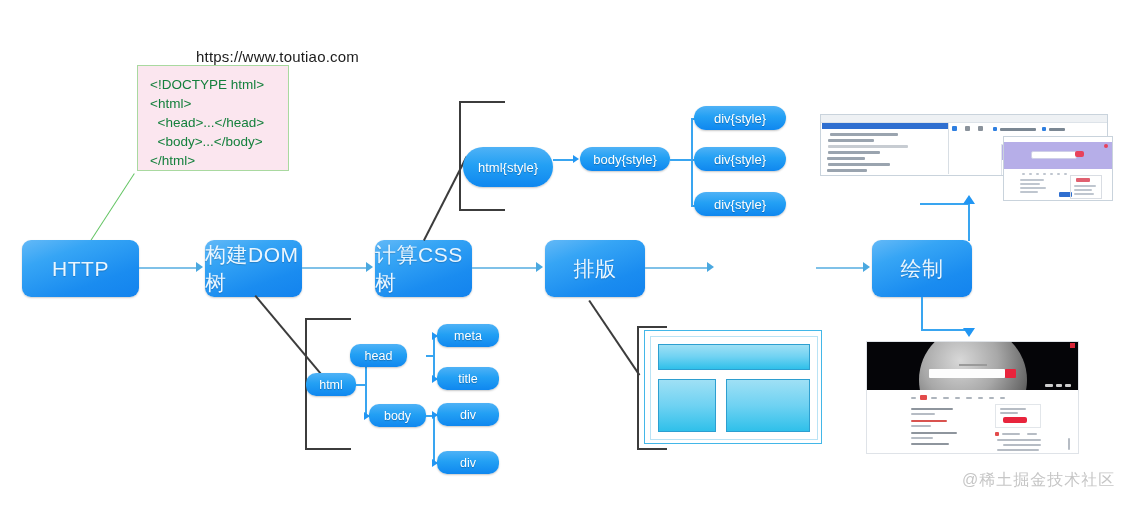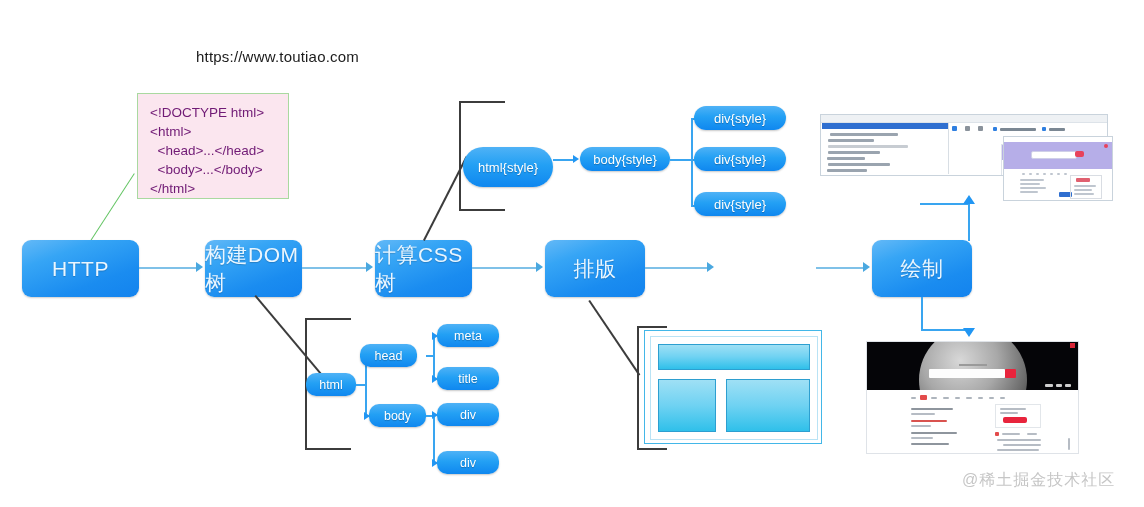--- a/index.html
+++ b/index.html
@@ -62,23 +62,22 @@
     position:absolute;font-size:15px;color:#1b1b1b;letter-spacing:.2px;
   }
 
   
   .code-box{
     position:absolute;
     background:#fbe6ef;
     border:1.5px solid #a9d9a0;
     box-sizing:border-box;
     padding:9px 12px;
-    font-size:13.5px;line-height:19px;color:#701a75;
+    font-size:13.5px;line-height:19px;color:#15803d;
     white-space:pre;
-    margin-top:28px;
   }
 
   
   .bracket{position:absolute;border:2px solid #3c3c3c;border-right:none;box-sizing:border-box;background:transparent;}
   .leader{position:absolute;background:#3c3c3c;transform-origin:0 0;height:2px;}
   .leader-green{position:absolute;background:#62c462;transform-origin:0 0;height:1.4px;}
   .green-dot{position:absolute;width:9px;height:9px;border-radius:50%;background:#2ecc2e;}
 
   
   .wire-outer{
@@ -221,21 +220,21 @@
   <div class="leader" style="left:256px;top:295px;width:110px;transform:rotate(50deg);"></div>
 
   <div class="pill sm" style="left:306px;top:373px;width:50px;height:23px;">
     <span>html</span>
   </div>
 
   <div class="hline-blue" style="left:356px;top:384px;width:10px;"></div>
   <div class="vline" style="left:365px;top:356px;height:60px;"></div>
 
   <div class="arrow-r vivid" style="left:364px;top:351.5px;"></div>
-  <div class="pill sm" style="left:360px;top:344px;width:57px;height:23px;">
+  <div class="pill sm" style="left:350px;top:344px;width:57px;height:23px;">
     <span>head</span>
   </div>
 
   <div class="arrow-r vivid" style="left:364px;top:411.5px;"></div>
   <div class="pill sm" style="left:369px;top:404px;width:57px;height:23px;">
     <span>body</span>
   </div>
 
   <div class="hline-blue" style="left:426px;top:355px;width:8px;"></div>
   <div class="vline" style="left:433px;top:336px;height:44px;"></div>

